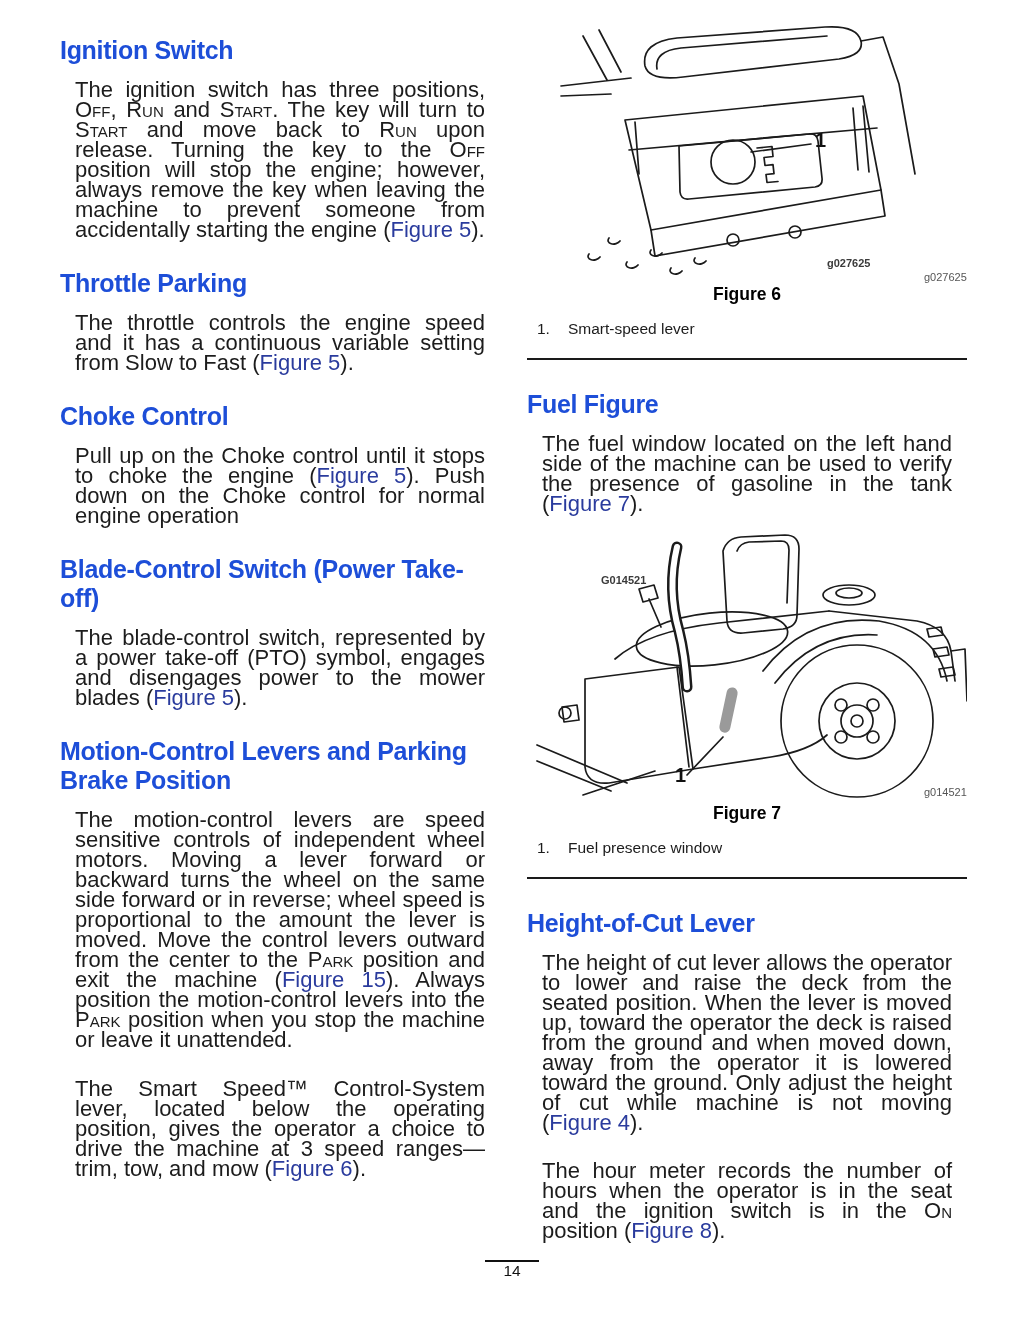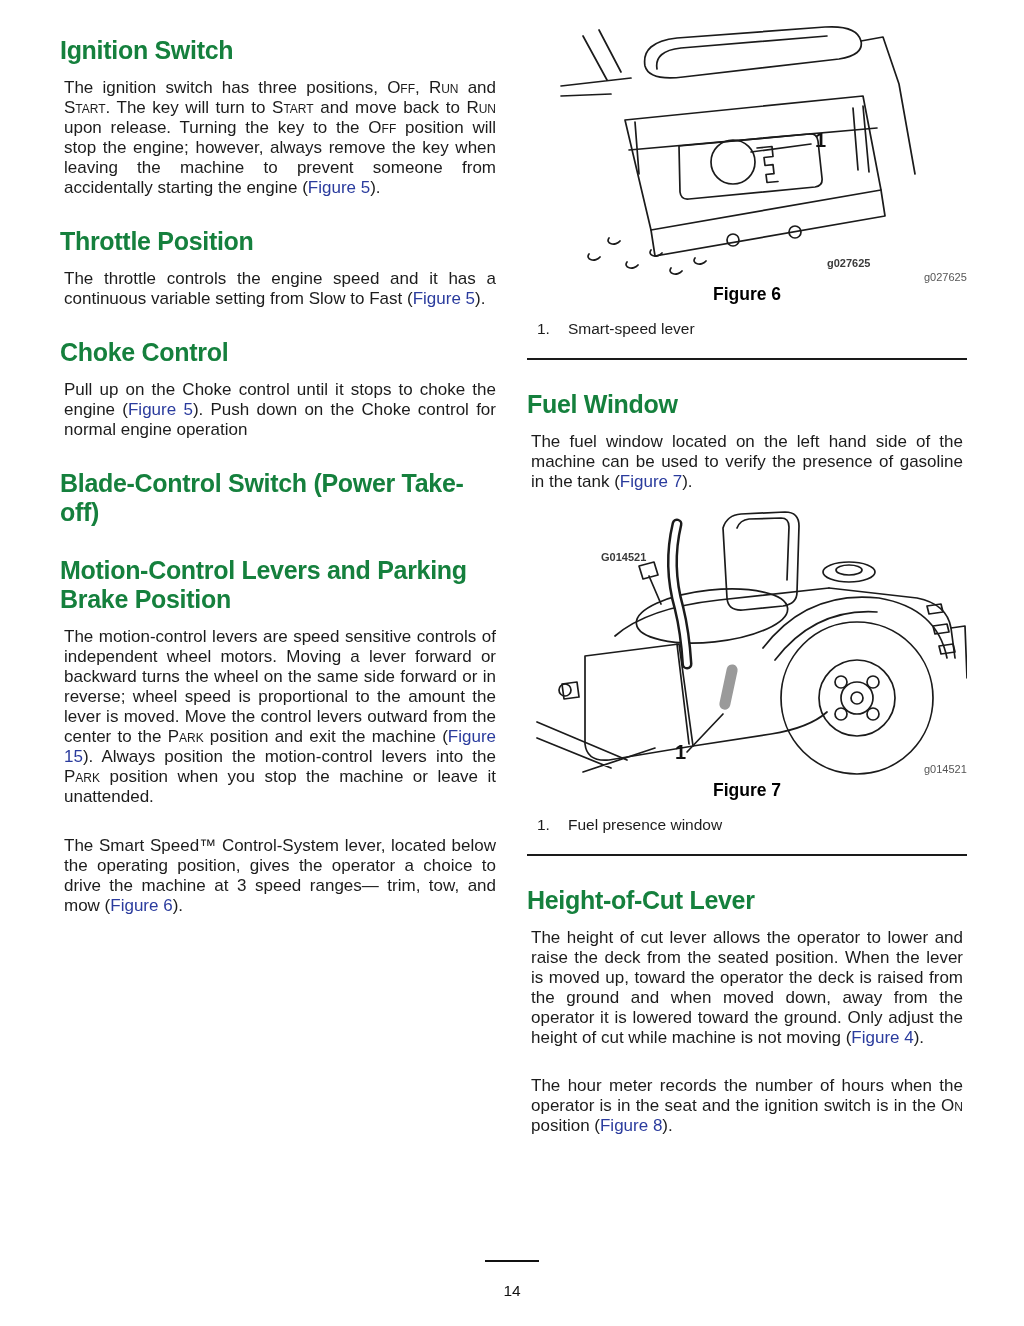--- a/index.html
+++ b/index.html
@@ -10,24 +10,24 @@
   .page { position:absolute; inset:0; background:#fff; }
 
   .col { position:absolute; width:440px; }
   .col-left  { left:60px;  top:36px; }
   .col-right { left:527px; top:22px; }
 
   .section { margin-top:29px; }
   .section:first-child { margin-top:0; }
   h2.sec-heading {
     margin:0 0 13px 0; font-size:25px; line-height:29px; font-weight:bold;
-    color:#15803d; letter-spacing:-0.3px;
+    color:#1d4ed8; letter-spacing:-0.3px;
   }
   p.body-text {
-    margin:4px; font-size:17px; line-height:20px; text-align:justify;
+    margin:15px; font-size:22px; line-height:20px; text-align:justify;
     color:#1c1c1c;
   }
   .sc { font-variant:small-caps; }
   .fig-link { color:#2a3b9d; }
 
   .figure-block { position:relative; width:440px; }
   .fig6 { height:260px; }
   .fig7 { height:272px; margin-top:14px; }
   .figure-block svg { position:absolute; left:0; top:0; }
   .callout {
@@ -53,42 +53,43 @@
   }
   .sec-mt30 { margin-top:30px; }
   .sec-mt28 { margin-top:28px; }
 
   .footer {
     position:absolute; left:0; top:1260px; width:1024px; text-align:center;
   }
   .footer-rule {
     width:54px; margin:0 auto; border-top:2px solid #111; height:0;
   }
-  .page-number { margin-top:20px; font-size:15.5px; color:#111; }
+  .page-number { margin-top:0; font-size:15.5px; color:#111; }
 </style>
 </head>
 <body>
 
 <div class="page">
 
   <div class="col col-left">
     <div class="section">
       <h2 class="sec-heading">Ignition Switch</h2>
       <p class="body-text"><span>The ignition switch has three positions, </span><span class="sc">Off</span><span>, </span><span class="sc">Run</span><span> and </span><span class="sc">Start</span><span>. The key will turn to </span><span class="sc">Start</span><span> and move back to </span><span class="sc">Run</span><span> upon release. Turning the key to the </span><span class="sc">Off</span><span> position will stop the engine; however, always remove the key when leaving the machine to prevent someone from accidentally starting the engine (</span><span class="fig-link">Figure 5</span><span>).</span></p>
     </div>
     <div class="section">
-      <h2 class="sec-heading">Throttle Position</h2>
+      <h2 class="sec-heading">Throttle Parking</h2>
       <p class="body-text"><span>The throttle controls the engine speed and it has a continuous variable setting from Slow to Fast (</span><span class="fig-link">Figure 5</span><span>).</span></p>
     </div>
     <div class="section">
       <h2 class="sec-heading">Choke Control</h2>
       <p class="body-text"><span>Pull up on the Choke control until it stops to choke the engine (</span><span class="fig-link">Figure 5</span><span>). Push down on the Choke control for normal engine operation</span></p>
     </div>
     <div class="section">
       <h2 class="sec-heading">Blade-Control Switch (Power Take-off)</h2>
+      <p class="body-text"><span>The blade-control switch, represented by a power take-off (PTO) symbol, engages and disengages power to the mower blades (</span><span class="fig-link">Figure 5</span><span>).</span></p>
     </div>
     <div class="section">
       <h2 class="sec-heading">Motion-Control Levers and Parking Brake Position</h2>
       <p class="body-text"><span>The motion-control levers are speed sensitive controls of independent wheel motors. Moving a lever forward or backward turns the wheel on the same side forward or in reverse; wheel speed is proportional to the amount the lever is moved. Move the control levers outward from the center to the </span><span class="sc">Park</span><span> position and exit the machine (</span><span class="fig-link">Figure 15</span><span>). Always position the motion-control levers into the </span><span class="sc">Park</span><span> position when you stop the machine or leave it unattended.</span></p>
     </div>
     <div class="section">
       <p class="body-text"><span>The Smart Speed™ Control-System lever, located below the operating position, gives the operator a choice to drive the machine at 3 speed ranges— trim, tow, and mow (</span><span class="fig-link">Figure 6</span><span>).</span></p>
     </div>
   </div>
 
@@ -119,21 +120,21 @@
       <div class="drawing-id outer" style="left:397px; top:250px;">g027625</div>
     </div>
     <div class="fig-caption">Figure 6</div>
     <div class="fig-legend">
       <span>1.</span>
       <span>Smart-speed lever</span>
     </div>
     <hr class="col-rule">
 
     <div class="section sec-mt30">
-      <h2 class="sec-heading">Fuel Window</h2>
+      <h2 class="sec-heading">Fuel Figure</h2>
       <p class="body-text"><span>The fuel window located on the left hand side of the machine can be used to verify the presence of gasoline in the tank (</span><span class="fig-link">Figure 7</span><span>).</span></p>
     </div>
 
     <div class="figure-block fig7">
       <svg width="440" height="272" viewBox="0 0 440 272">
         <g stroke="#1b1b1b" stroke-width="1.7" fill="none" stroke-linecap="round" stroke-linejoin="round">
           <path d="M10,216 L100,254 M10,232 L84,262 M56,266 L128,242"></path>
           <path d="M58,150 L152,138 L166,240 L82,254 Q60,256 58,238 Z"></path>
           <path d="M150,138 L162,238"></path>
           <path d="M50,176 l-15,2 l2,15 l15,-2 Z"></path>

